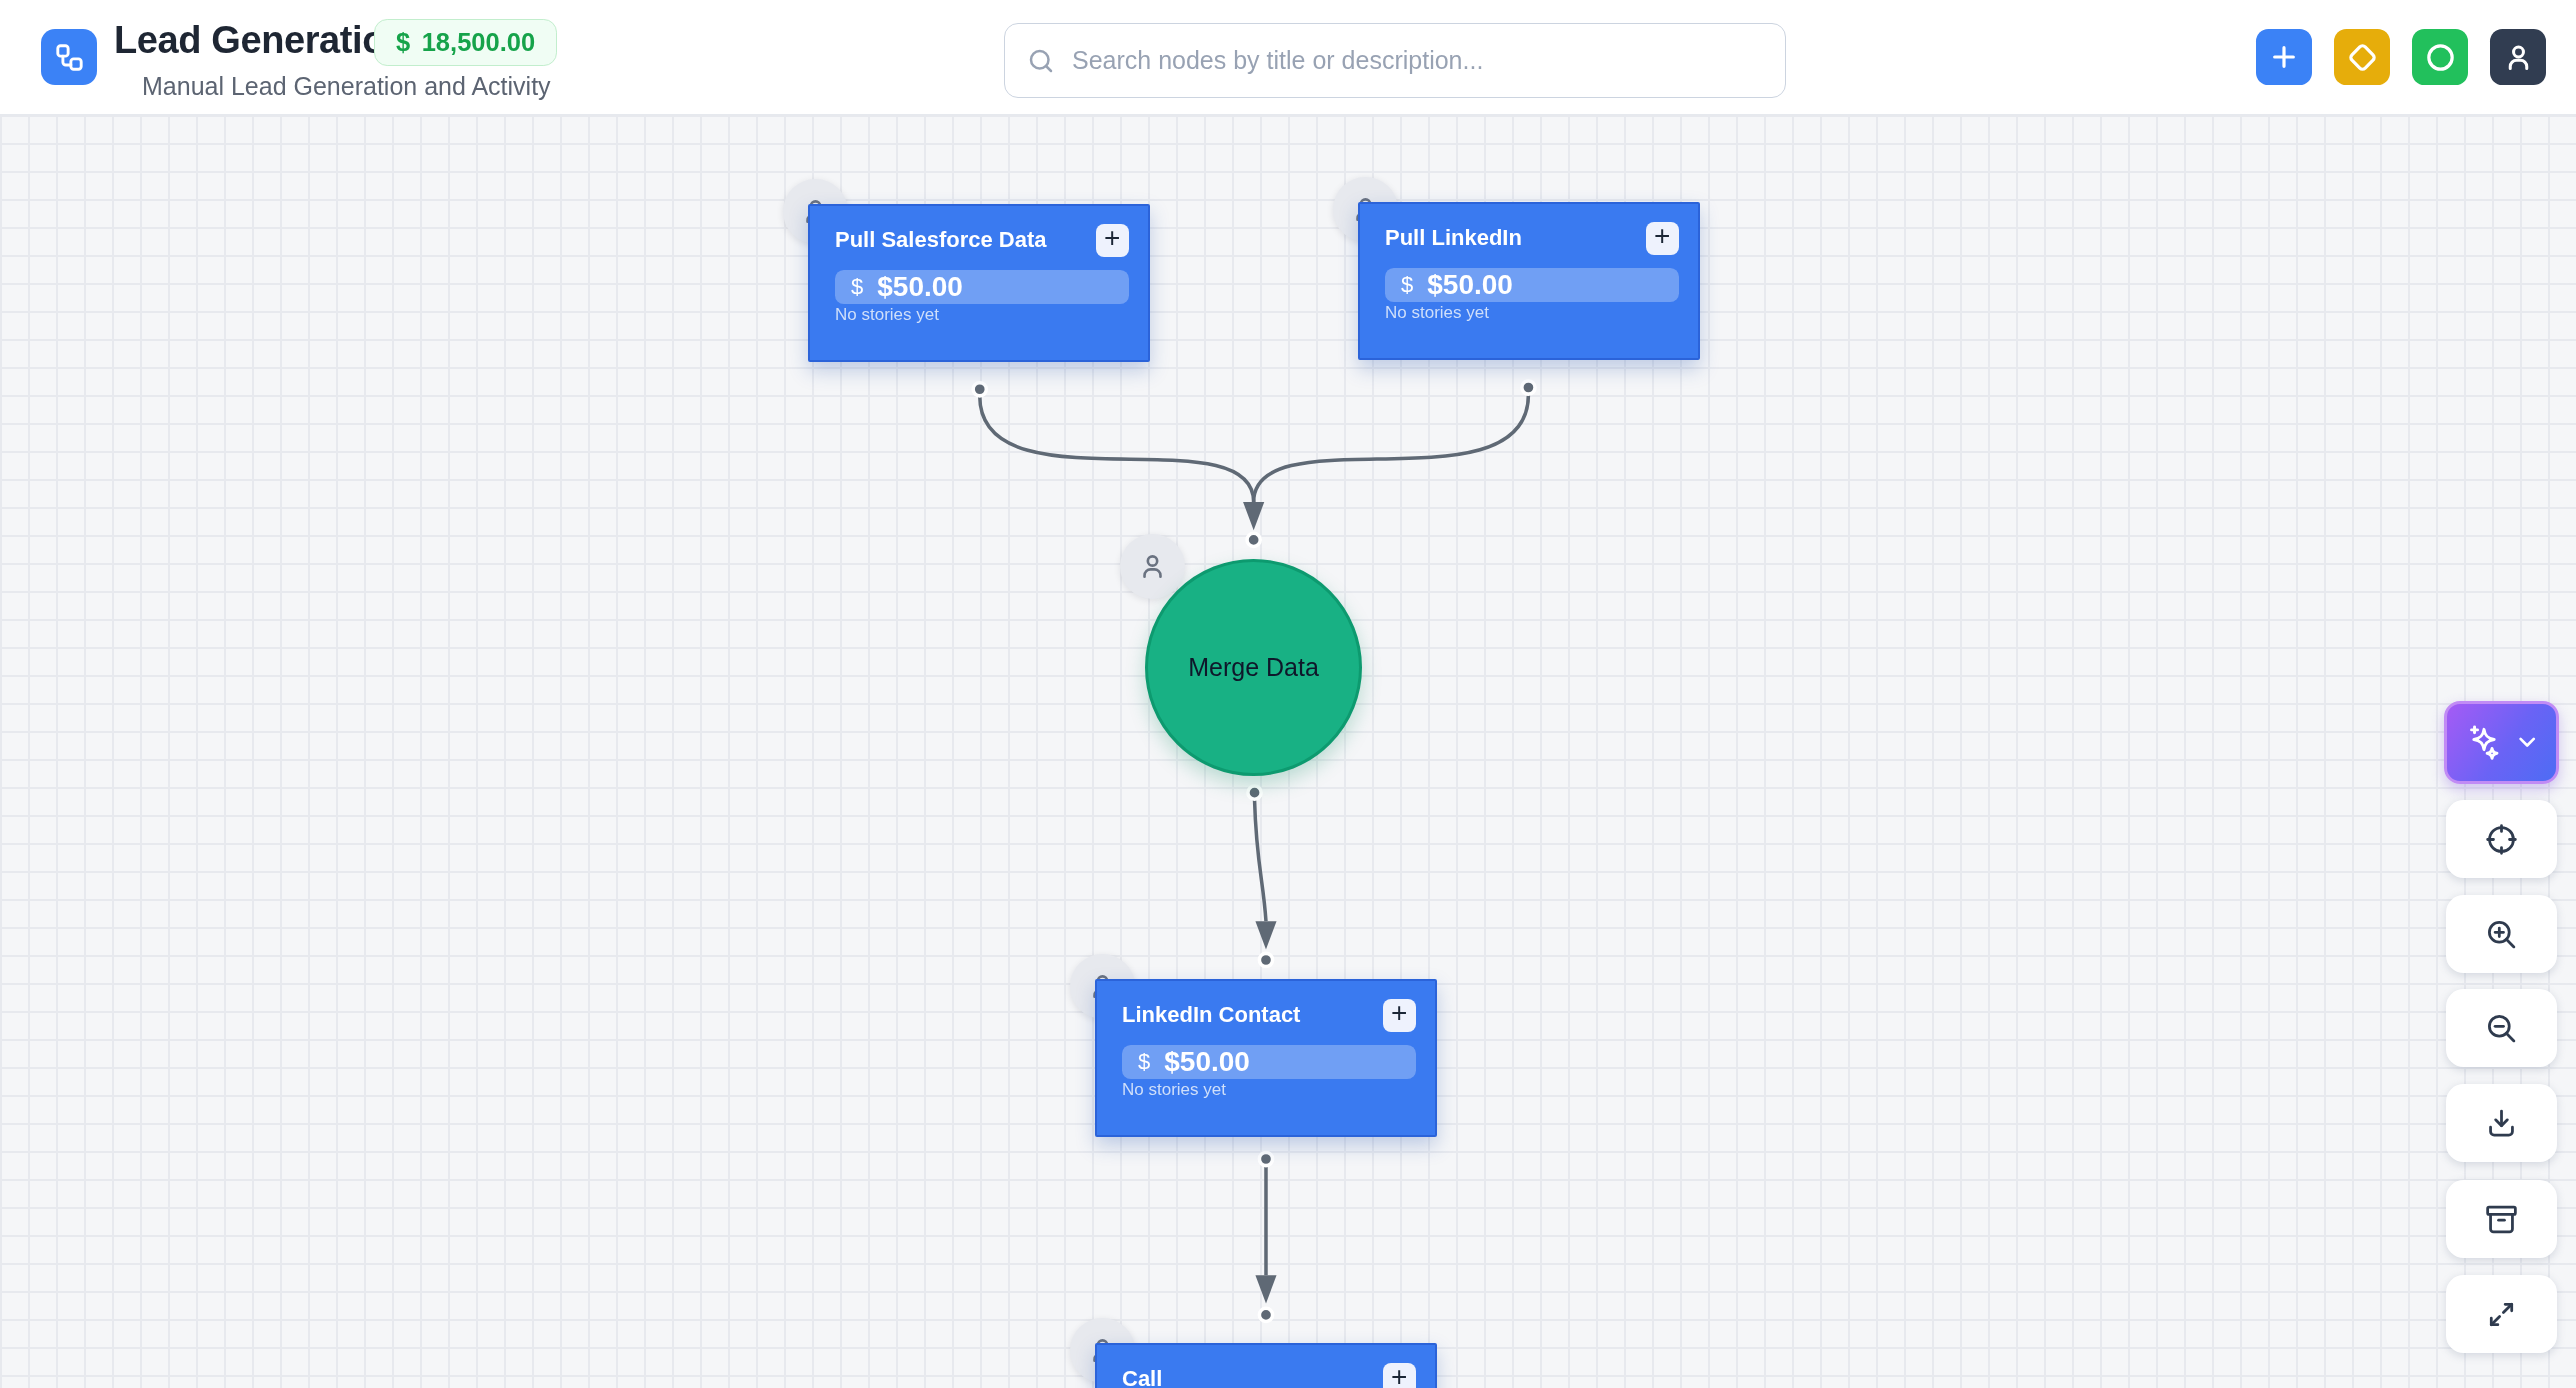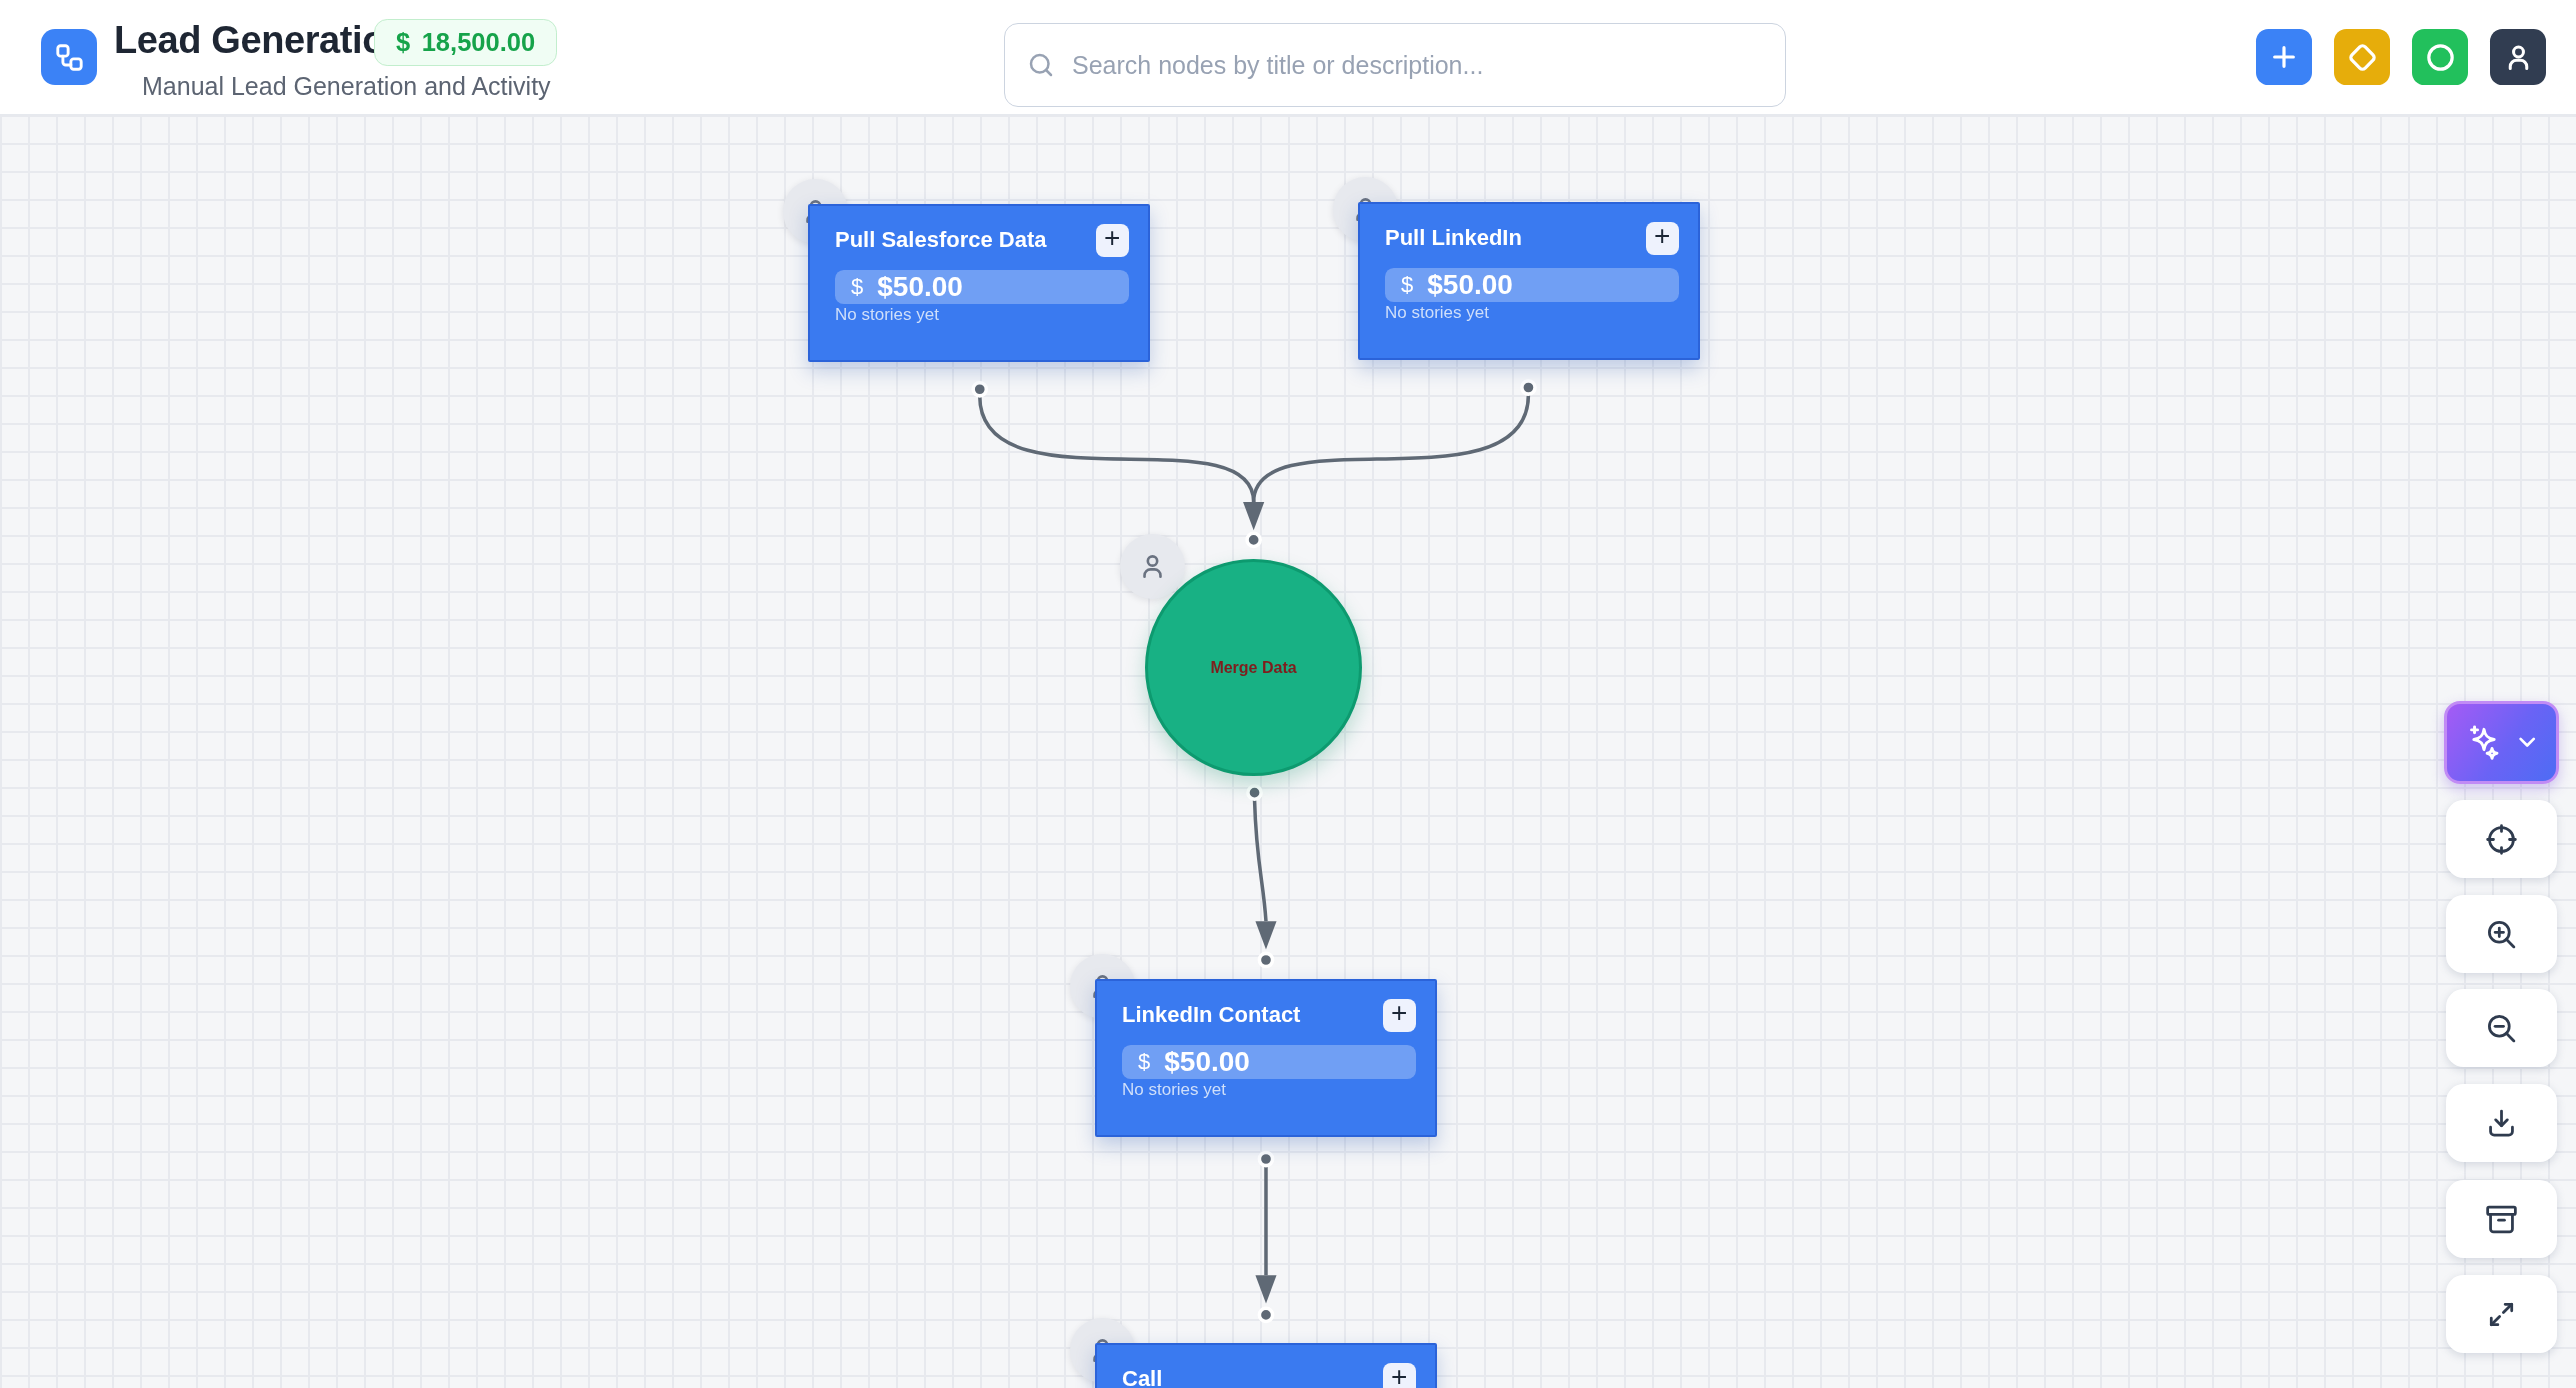--- a/index.html
+++ b/index.html
@@ -38,21 +38,21 @@
     position:absolute; left:374px; top:18.5px; height:47px;
     border:1.8px solid #c2eecd; background:#f0fdf4; border-radius:13.2px;
     display:flex; align-items:center; gap:11.5px; padding:0 21px;
     font-size:25.5px; font-weight:bold; color:#16a34a;
   }
   .page-subtitle {
     position:absolute; left:114px; top:72px;
     font-size:25px; color:#5c6472;margin-left:28px;
   }
   .search {
-    position:absolute; left:1004px; top:23px; width:782px; height:84px;
+    position:absolute; left:1004px; top:23px; width:782px; height:75px;
     background:#fff; border:1.8px solid #ccd4e0; border-radius:14px;
     display:flex; align-items:center; gap:16px; padding:0 21px;
   }
   .search input {
     border:none; outline:none; flex:1; font-size:25px; color:#334155;
     background:transparent; font-family:"Liberation Sans", sans-serif;
   }
   .search input::placeholder { color:#98a2b3; }
   .actions { position:absolute; top:29px; left:2256px; display:flex; gap:22px; }
   .act {
@@ -100,21 +100,21 @@
   .price-symbol { font-size:22px; }
   .price-value  { font-size:28px; font-weight:bold;text-align:center; }
   .stories { margin-top:1px; font-size:17px; color:#cfdffa; }
 
   .circle-body {
     position:relative; z-index:1; width:217px; height:217px; border-radius:50%;
     background:#18b184; border:3.5px solid #0d9a6f;
     display:flex; align-items:center; justify-content:center;
     box-shadow:0 8.8px 19.4px rgba(14,140,100,0.25);
   }
-  .circle-title { font-size:16px; font-weight:bold; color:#7f1d1d; }
+  .circle-title { font-size:25px; font-weight:normal; color:#0f172a; }
 
   #node-salesforce { left:808px;  top:204px; }
   #node-linkedin   { left:1358px; top:202px; }
   #node-merge      { left:1145px; top:559px; }
   #node-research   { left:1095px; top:979px; }
   #node-call       { left:1095px; top:1343px; }
 
   
   .ai-button {
     position:absolute; left:2444px; top:701px; width:115px; height:83px;

